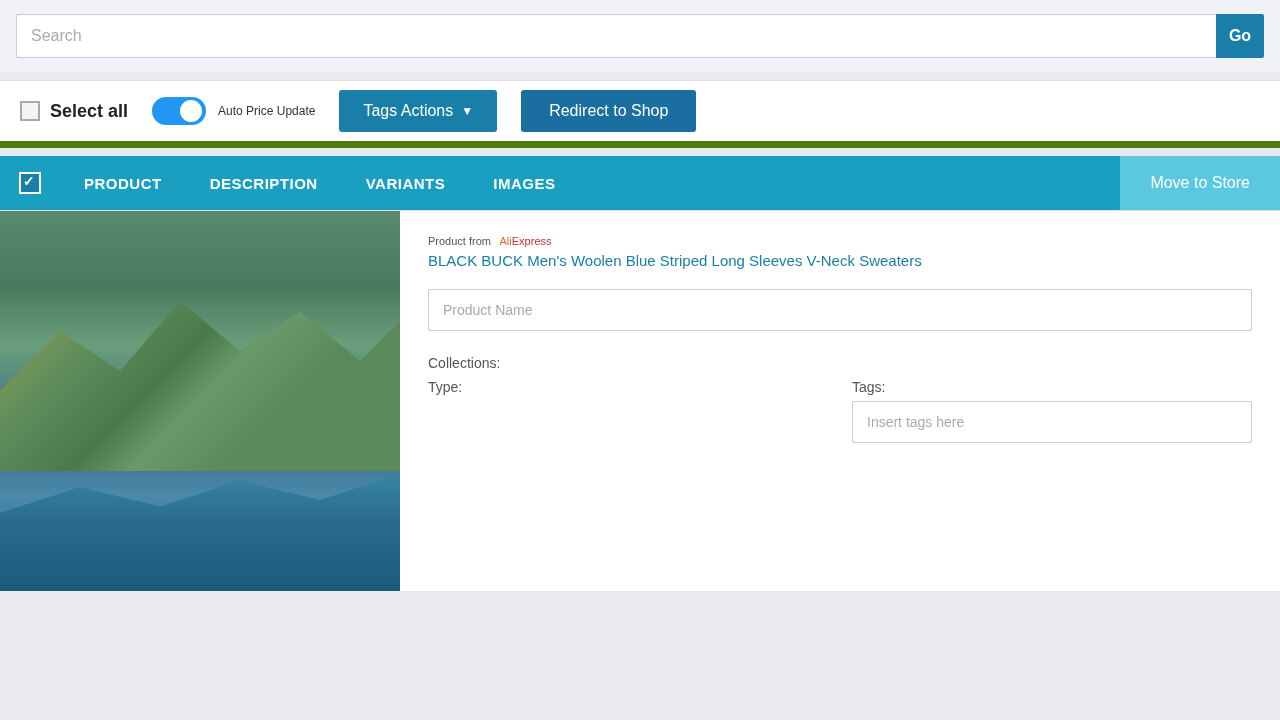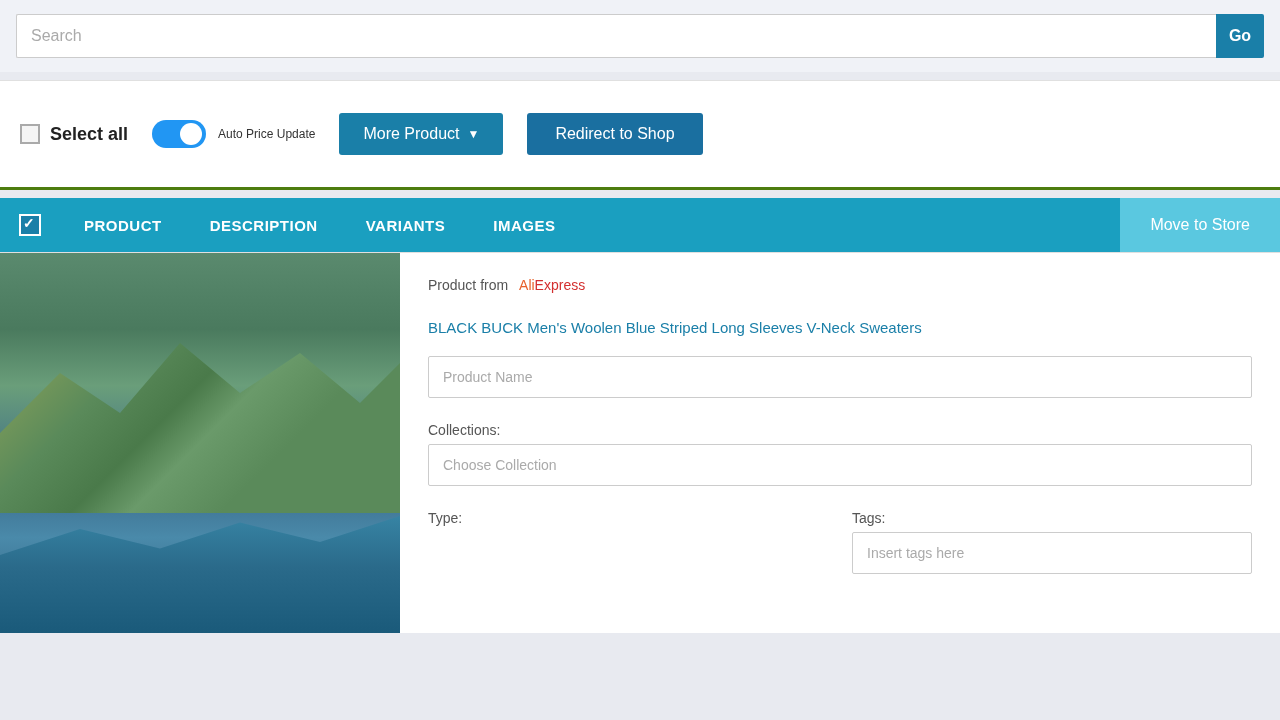--- a/index.html
+++ b/index.html
@@ -39,26 +39,26 @@
       border: none;
       font-size: 16px;
       cursor: pointer;
       border-radius: 0 2px 2px 0;
       font-weight: bold;
     }
 
     
     .toolbar {
       background: #fff;
-      padding: 32px 20px;
+      padding: 9px 20px;
       display: flex;
       align-items: center;
       gap: 24px;
       border-top: 1px solid #e0e0e0;
-      border-bottom: 3px solid #4d7c0f;
+      border-bottom: 7px solid #4d7c0f;
       margin-top: 8px;
     }
     .select-all-area {
       display: flex;
       align-items: center;
       gap: 10px;
     }
     .select-all-checkbox {
       width: 20px;
       height: 20px;
@@ -242,23 +242,23 @@
       height: 130px;
       background: linear-gradient(180deg, #3a8aaa 0%, #2a6a8a 50%, #1a5a7a 100%);
       clip-path: polygon(0 40%, 20% 20%, 40% 35%, 60% 15%, 80% 30%, 100% 10%, 100% 100%, 0 100%);
     }
 
     .product-details {
       flex: 1;
       padding: 24px 28px;
     }
     .product-from {
-      font-size: 14px;
+      font-size: 11px;
       color: #555;
-      margin-bottom: 24px;
+      margin-bottom: 3px;
     }
     .ali-orange { color: #e8612c; }
     .ali-red { color: #d32f2f; }
     .product-title {
       color: #1a7fa8;
       font-size: 15px;
       margin-bottom: 18px;
       line-height: 1.4;
       cursor: pointer;
     }
@@ -302,21 +302,21 @@
     <input type="checkbox" class="select-all-checkbox" style="">
     <label class="select-all-label">Select all</label>
   </div>
 
   <div class="toggle-area">
     <div class="toggle-switch"></div>
     <span class="toggle-label">Auto Price Update</span>
   </div>
 
   <button class="more-actions-btn">
-    <span>More Product</span>
+    <span>Tags Actions</span>
     <span class="caret">▼</span>
   </button>
 
   <button class="redirect-btn">Redirect to Shop</button>
 </div>
 
 <div class="table-header">
   <div class="table-header-checkbox">
     <input type="checkbox" class="header-checkbox" checked="" style="">
   </div>
@@ -344,21 +344,20 @@
     </div>
 
     <div class="product-title">BLACK BUCK Men's Woolen Blue Striped Long Sleeves V-Neck Sweaters</div>
 
     <div class="field-group">
       <input type="text" class="text-input" placeholder="Product Name" style="">
     </div>
 
     <div class="field-group">
       <div class="field-label">Collections:</div>
-      <input type="text" class="text-input" placeholder="Choose Collection" style="">
     </div>
 
     <div class="two-col">
       <div class="field-group">
         <div class="field-label">Type:</div>
       </div>
       <div class="field-group">
         <div class="field-label">Tags:</div>
         <input type="text" class="text-input" style="margin-bottom: 0px;" placeholder="Insert tags here">
       </div>

